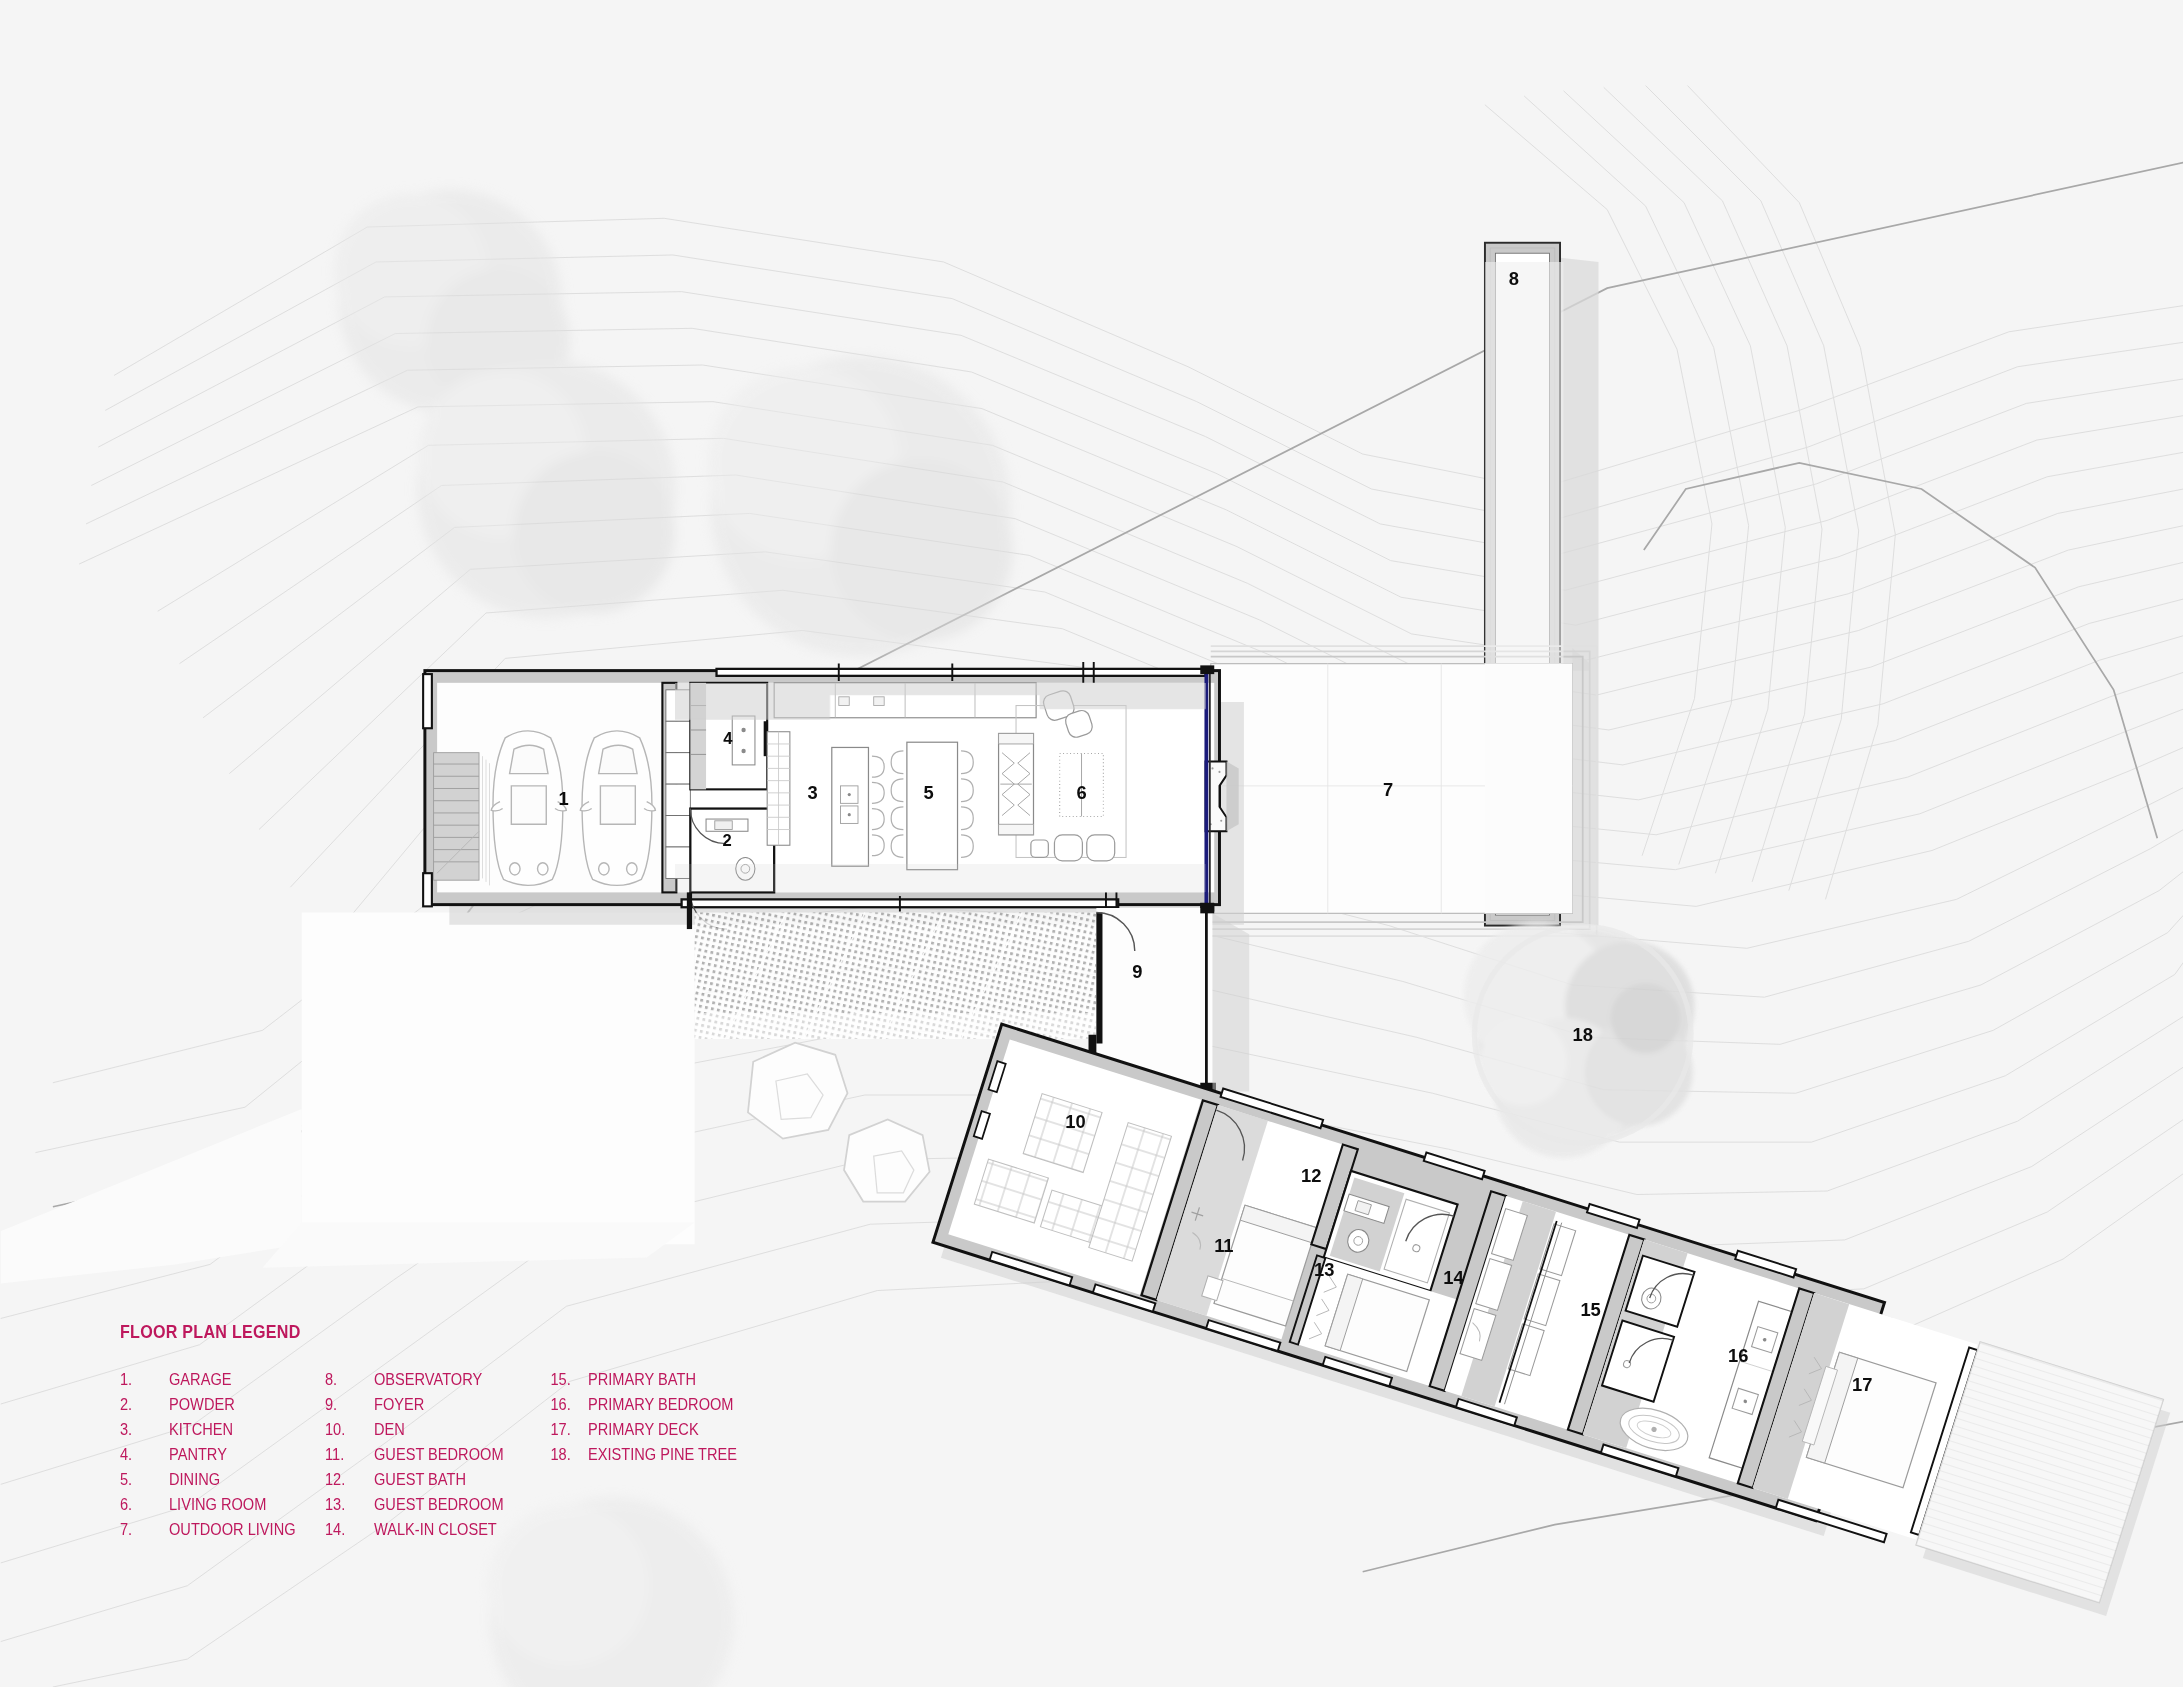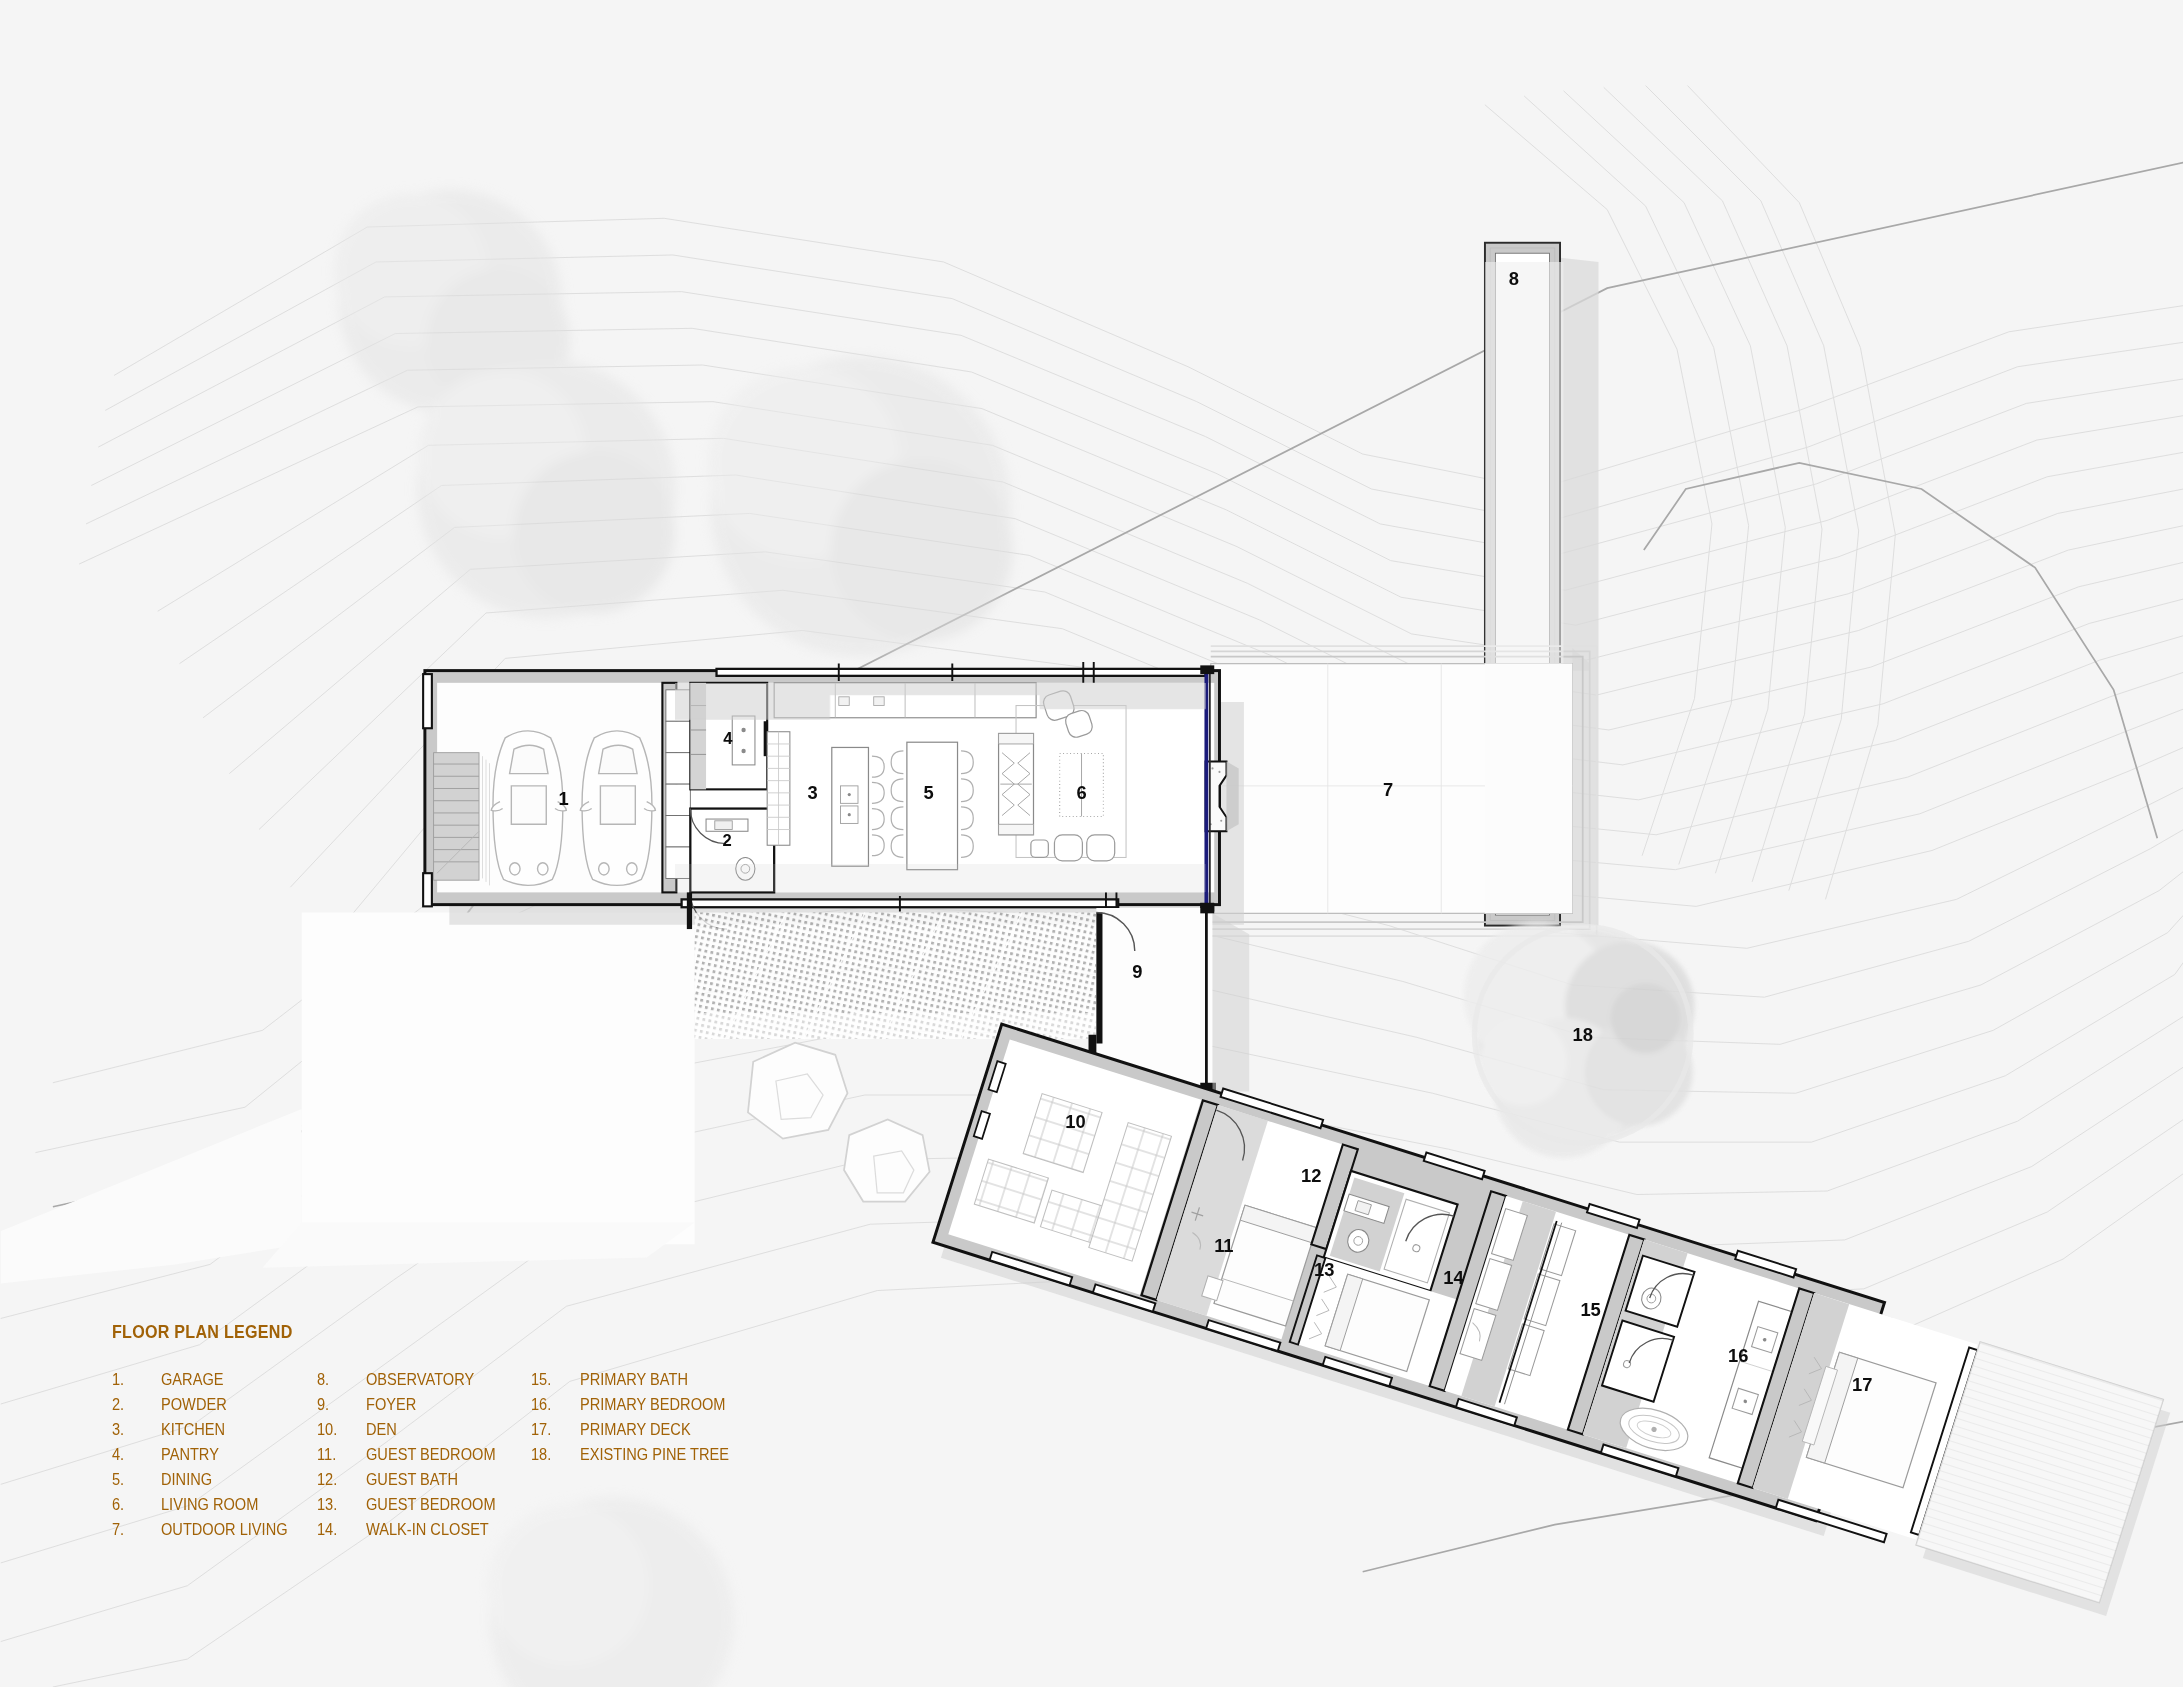--- a/index.html
+++ b/index.html
@@ -1,27 +1,27 @@
 <!DOCTYPE html>
 <html style="font-size:14px"><head>
 <meta charset="utf-8">
 <style>
   html,body{margin:0;padding:0;background:#f4f4f4;}
   body{font-family:"Liberation Sans",sans-serif;}
   #stage{position:relative;width:2184px;height:1687px;background:#f5f5f5;overflow:hidden;}
   #plan{position:absolute;inset:0;width:2184px;height:1687px;}
   
-  #legend{position:absolute;left:112px;top:1321px;color:#a16207;}
+  #legend{position:absolute;left:120px;top:1321px;color:#be185d;}
   #legend .lg-title{font-size:18.3px;font-weight:bold;letter-spacing:0.3px;
       transform:scaleX(.88);transform-origin:left center;}
   #legend .cols{display:flex;gap:0;margin-top:24.5px;}
   #legend .col{display:flex;flex-direction:column;}
   #legend .col:nth-child(1){width:205px;}
   #legend .col:nth-child(2){width:214px;}
-  #legend .col:nth-child(3){width:227px;}
+  #legend .col:nth-child(3){width:227px;text-align:center;}
   #legend .row{display:flex;height:25px;align-items:center;font-size:16.6px;}
   #legend .num{width:49px;flex:0 0 49px;transform:scaleX(.88);transform-origin:left center;}
   #legend .lbl{transform:scaleX(.88);transform-origin:left center;white-space:nowrap;}
   .rmnum{font-size:21px;font-weight:bold;fill:#0d0d0d;
       font-family:"Liberation Sans",sans-serif;}
   .rmnum-sm{font-size:19px;font-weight:bold;fill:#0d0d0d;
       font-family:"Liberation Sans",sans-serif;}
 </style>
 </head>
 <body>

